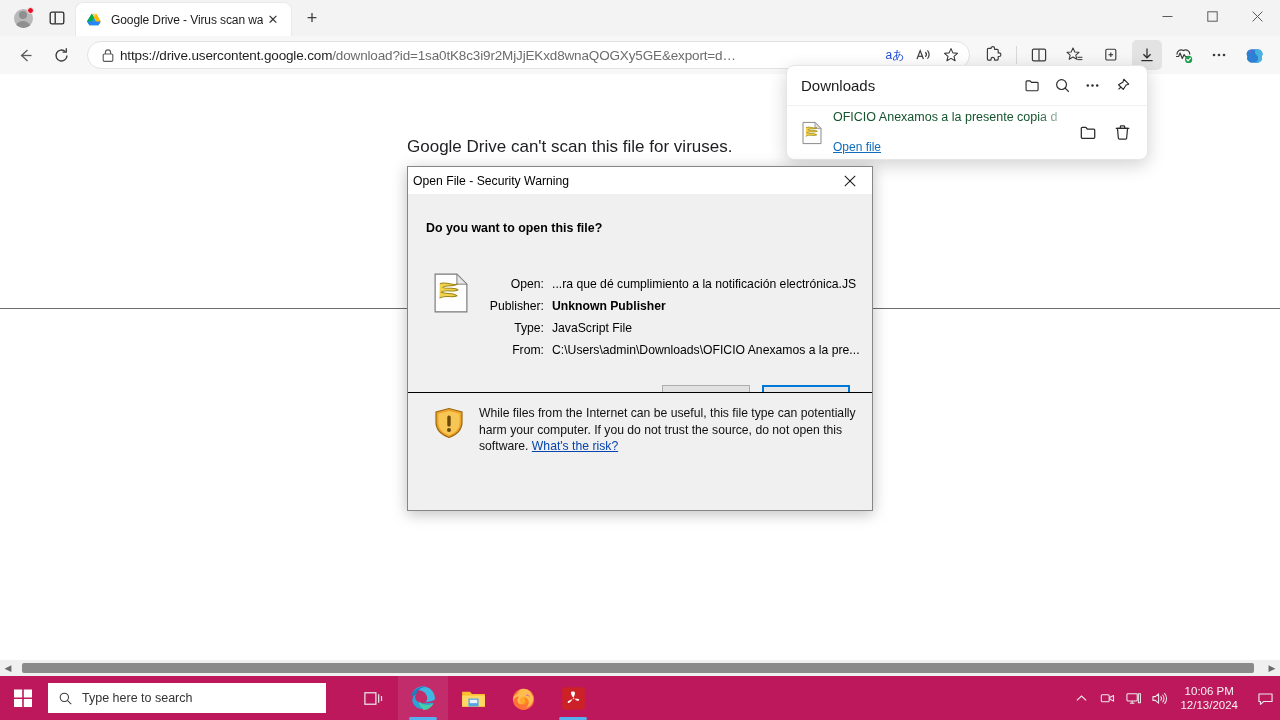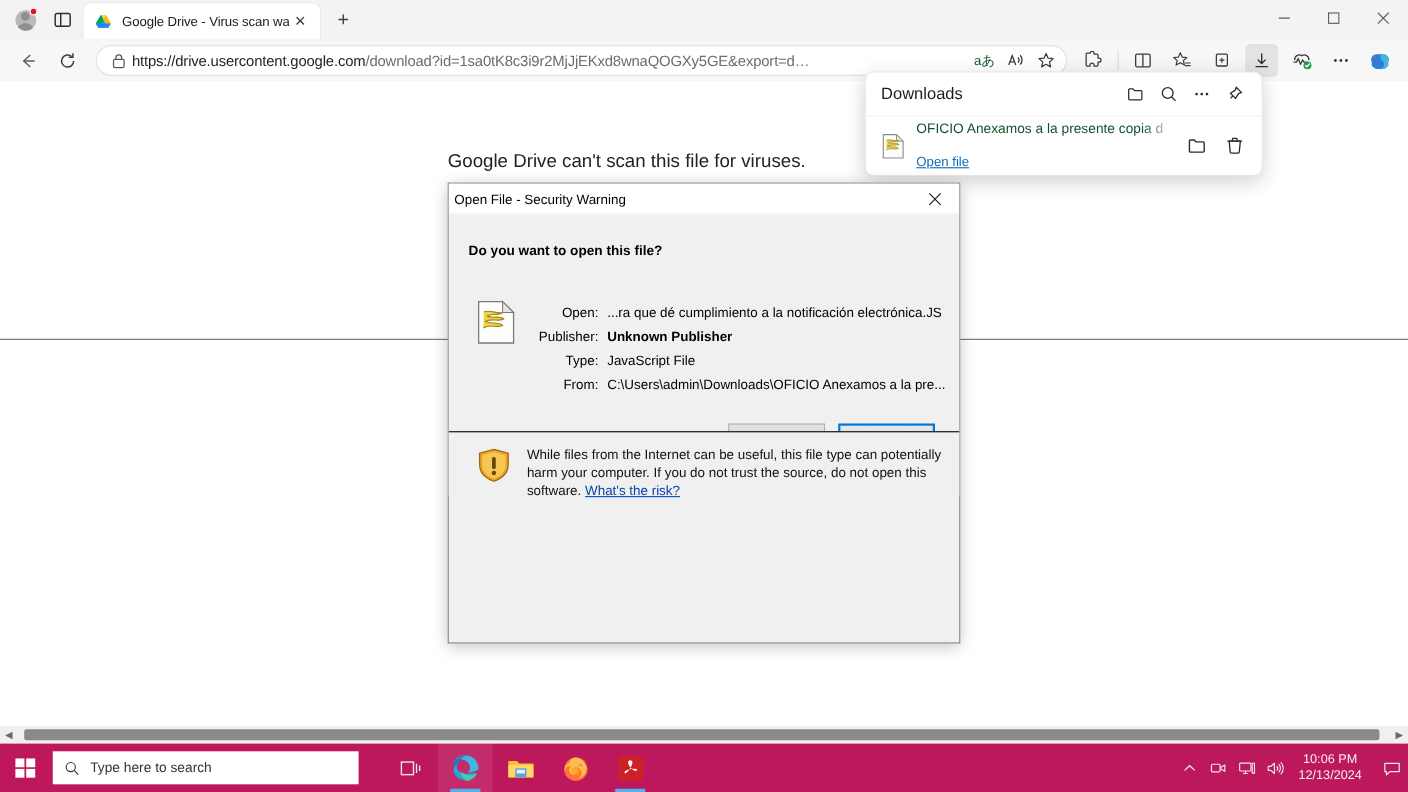--- a/index.html
+++ b/index.html
@@ -84,21 +84,21 @@
     display: flex; align-items: center; margin: 0 6px 0 8px;
     border: 1px solid #e2e2e2; padding-left: 8px; padding-right: 4px;
     min-width: 0;
   }
   .omni-lock { width: 24px; flex: 0 0 24px; display:flex; align-items:center; justify-content:center; color:#5a5a5a; }
   .omni-url {
     flex: 1 1 auto; font-size: 13.5px; color: #6c6c6c; white-space: nowrap;
     overflow: hidden; letter-spacing: -0.15px;
   }
   .omni-url b { color: #1f1f1f; font-weight: 400; }
-  .omni-btn { width: 28px; flex: 0 0 28px; height: 24px; display:flex; align-items:center; justify-content:center; color:#14532d; font-size:12px; }
+  .omni-btn { width: 28px; flex: 0 0 28px; height: 24px; display:flex; align-items:center; justify-content:center; color:#1d4ed8; font-size:12px; }
   .tbicon {
     width: 30px; height: 30px; border-radius: 5px; margin: 0 3px;
     display: flex; align-items: center; justify-content: center; color: #3b3b3b;
     position: relative; flex: 0 0 30px;
   }
   .tbicon.active { background: #e3e3e3; }
   .tbsep { width: 1px; height: 18px; background: #d8d8d8; margin: 0 4px; }
 
   
   .viewport { position: absolute; left: 0; top: 74px; width: 1280px; height: 602px; background: #fff; }
@@ -143,21 +143,21 @@
   .dl-name {
     font-size: 12.5px; color: #14532d; white-space: nowrap; overflow: hidden;
     -webkit-mask-image: linear-gradient(to right, #000 86%, transparent 100%);
     mask-image: linear-gradient(to right, #000 86%, transparent 100%);
   }
   .dl-open { font-size: 12px; color: #0f6cbd; text-decoration: underline; margin-top: 16px; display:inline-block; }
   .dl-act { width: 34px; height: 34px; flex: 0 0 34px; display: flex; align-items: center; justify-content: center; color: #2b2b2b; border-radius: 4px; }
 
   
   .dialog {
-    position: absolute; left: 407px; top: 166px; width: 466px; height: 419px;
+    position: absolute; left: 407px; top: 166px; width: 466px; height: 345px;
     background: #f0f0f0; border: 1px solid #868686;
     box-shadow: 0 3px 14px rgba(0,0,0,0.25);
     font-family: "Liberation Sans", sans-serif;
   }
   .dlg-title {
     height: 28px; background: #ffffff; display: flex; align-items: center;
     padding-left: 5px; border-bottom: 1px solid #f0f0f0;
   }
   .dlg-title-text { font-size: 12.2px; color: #000; flex: 1 1 auto; }
   .dlg-close {

